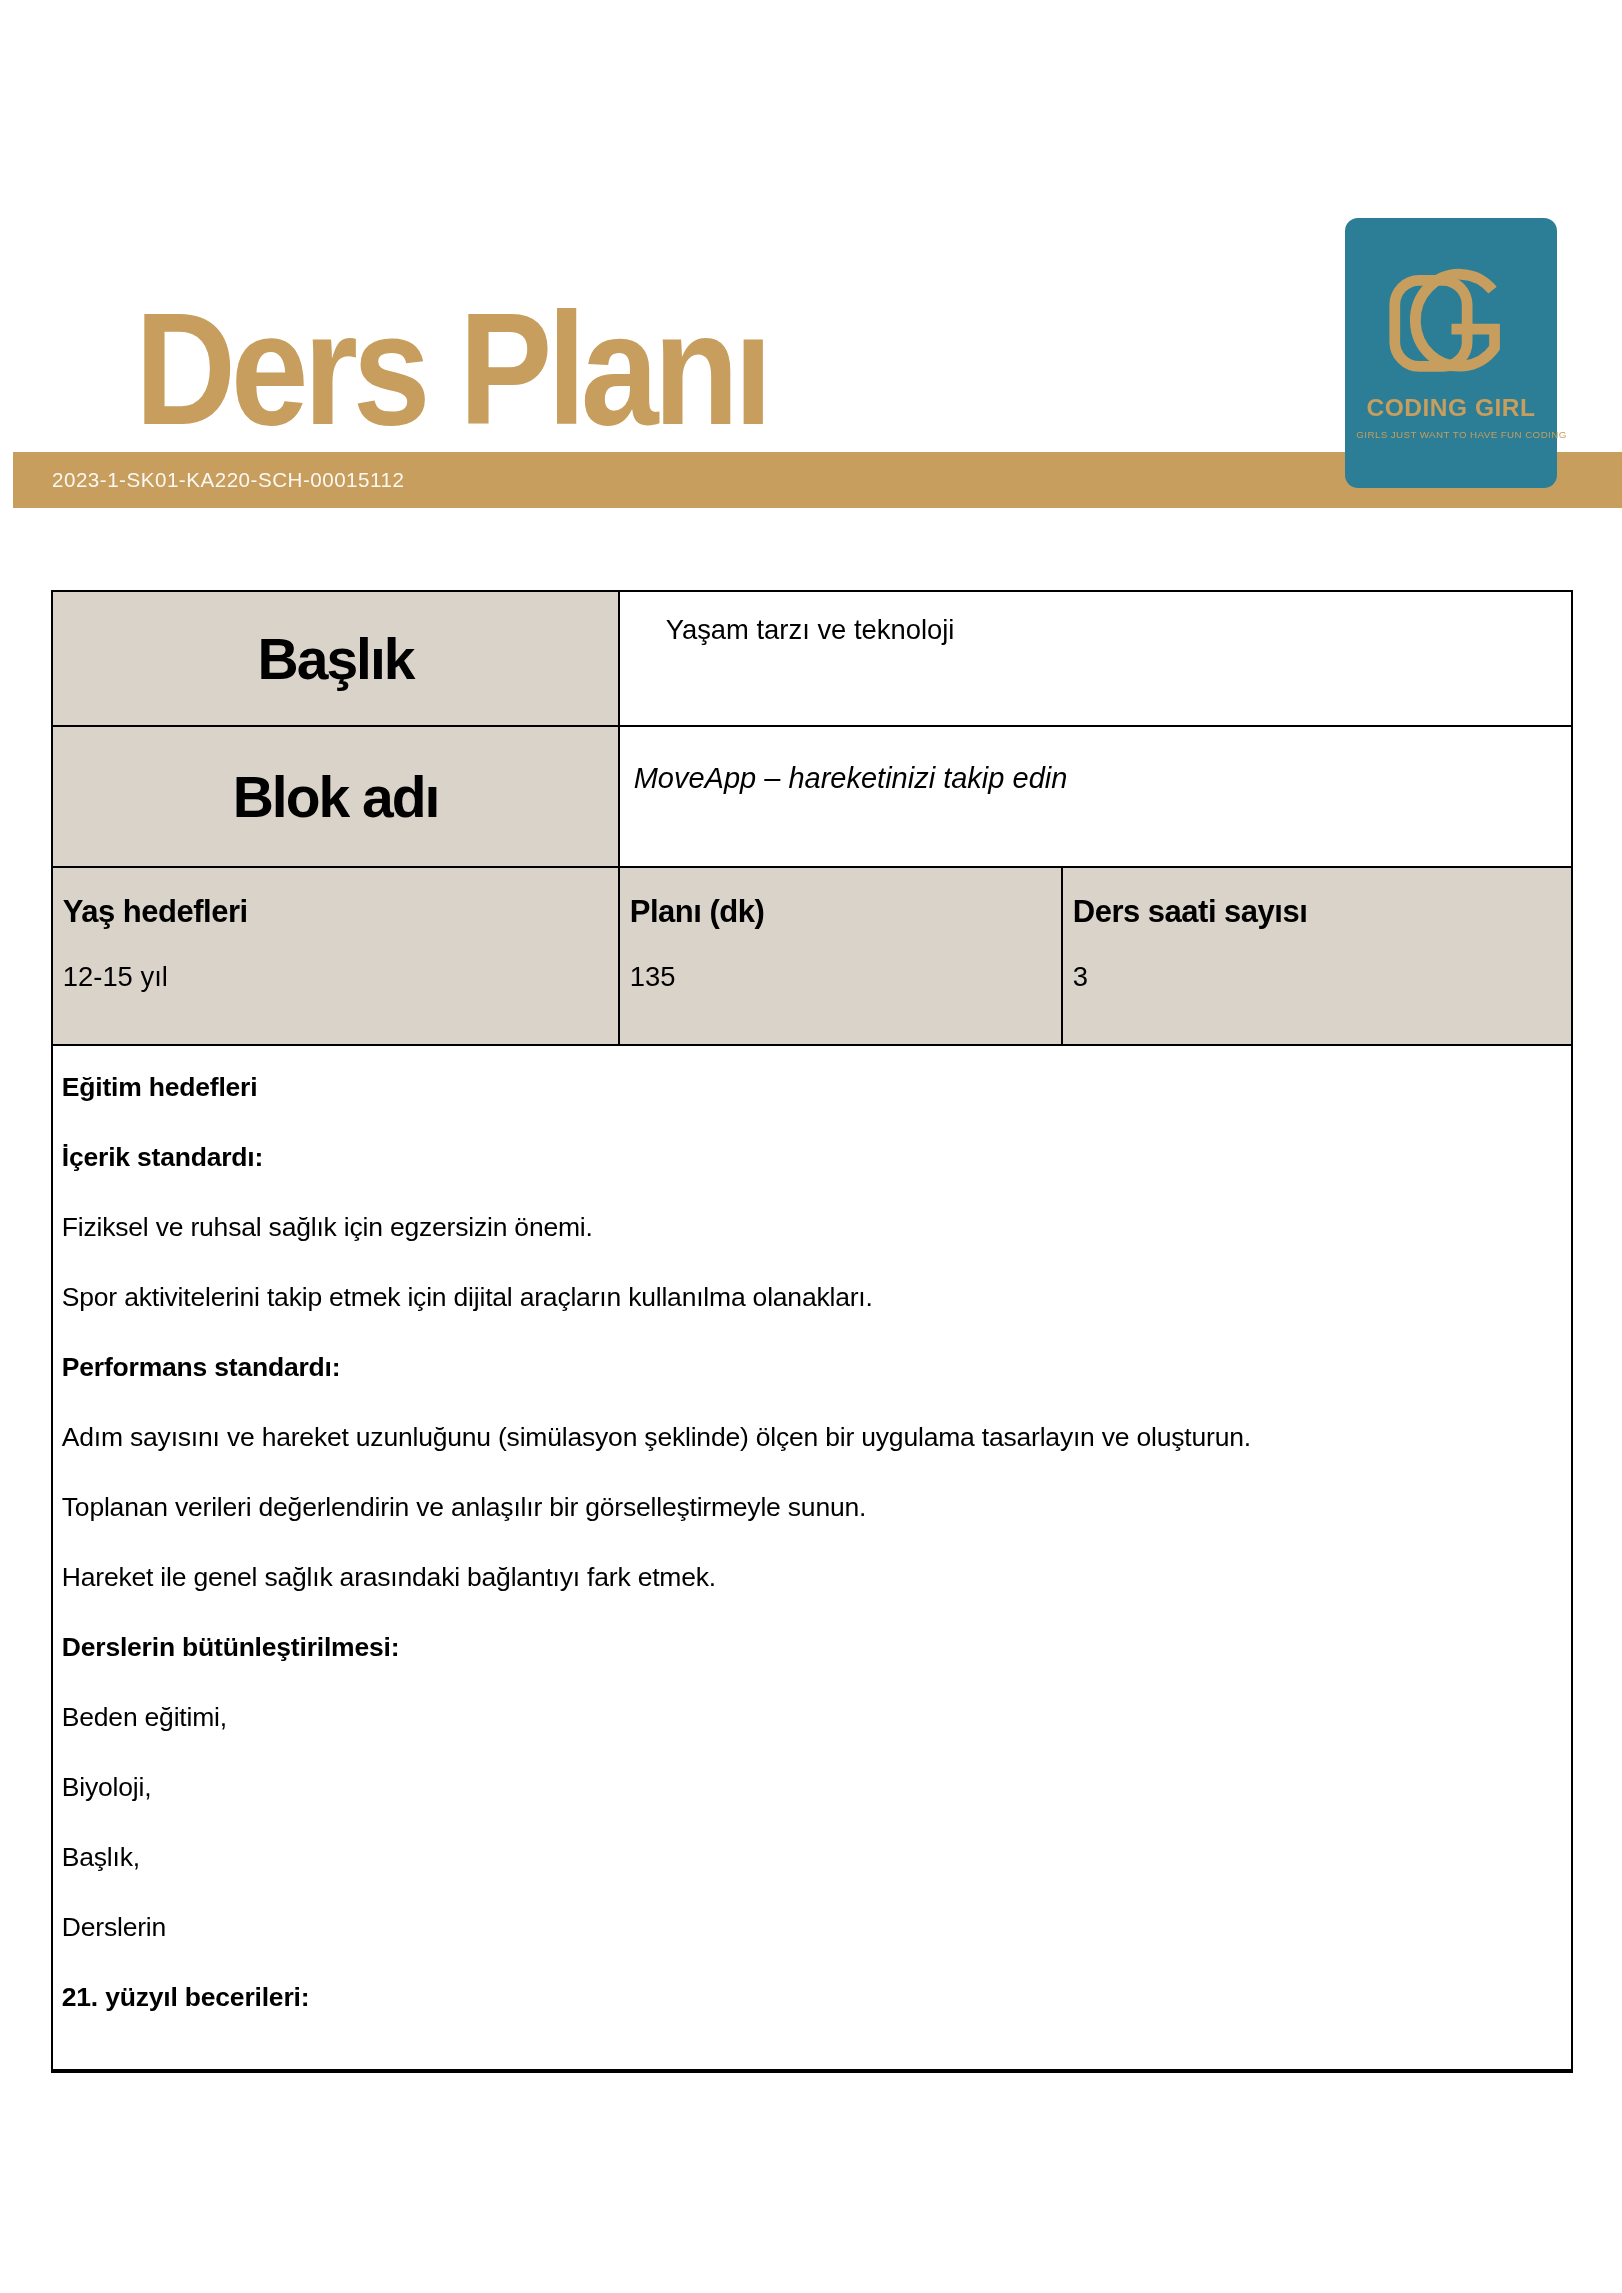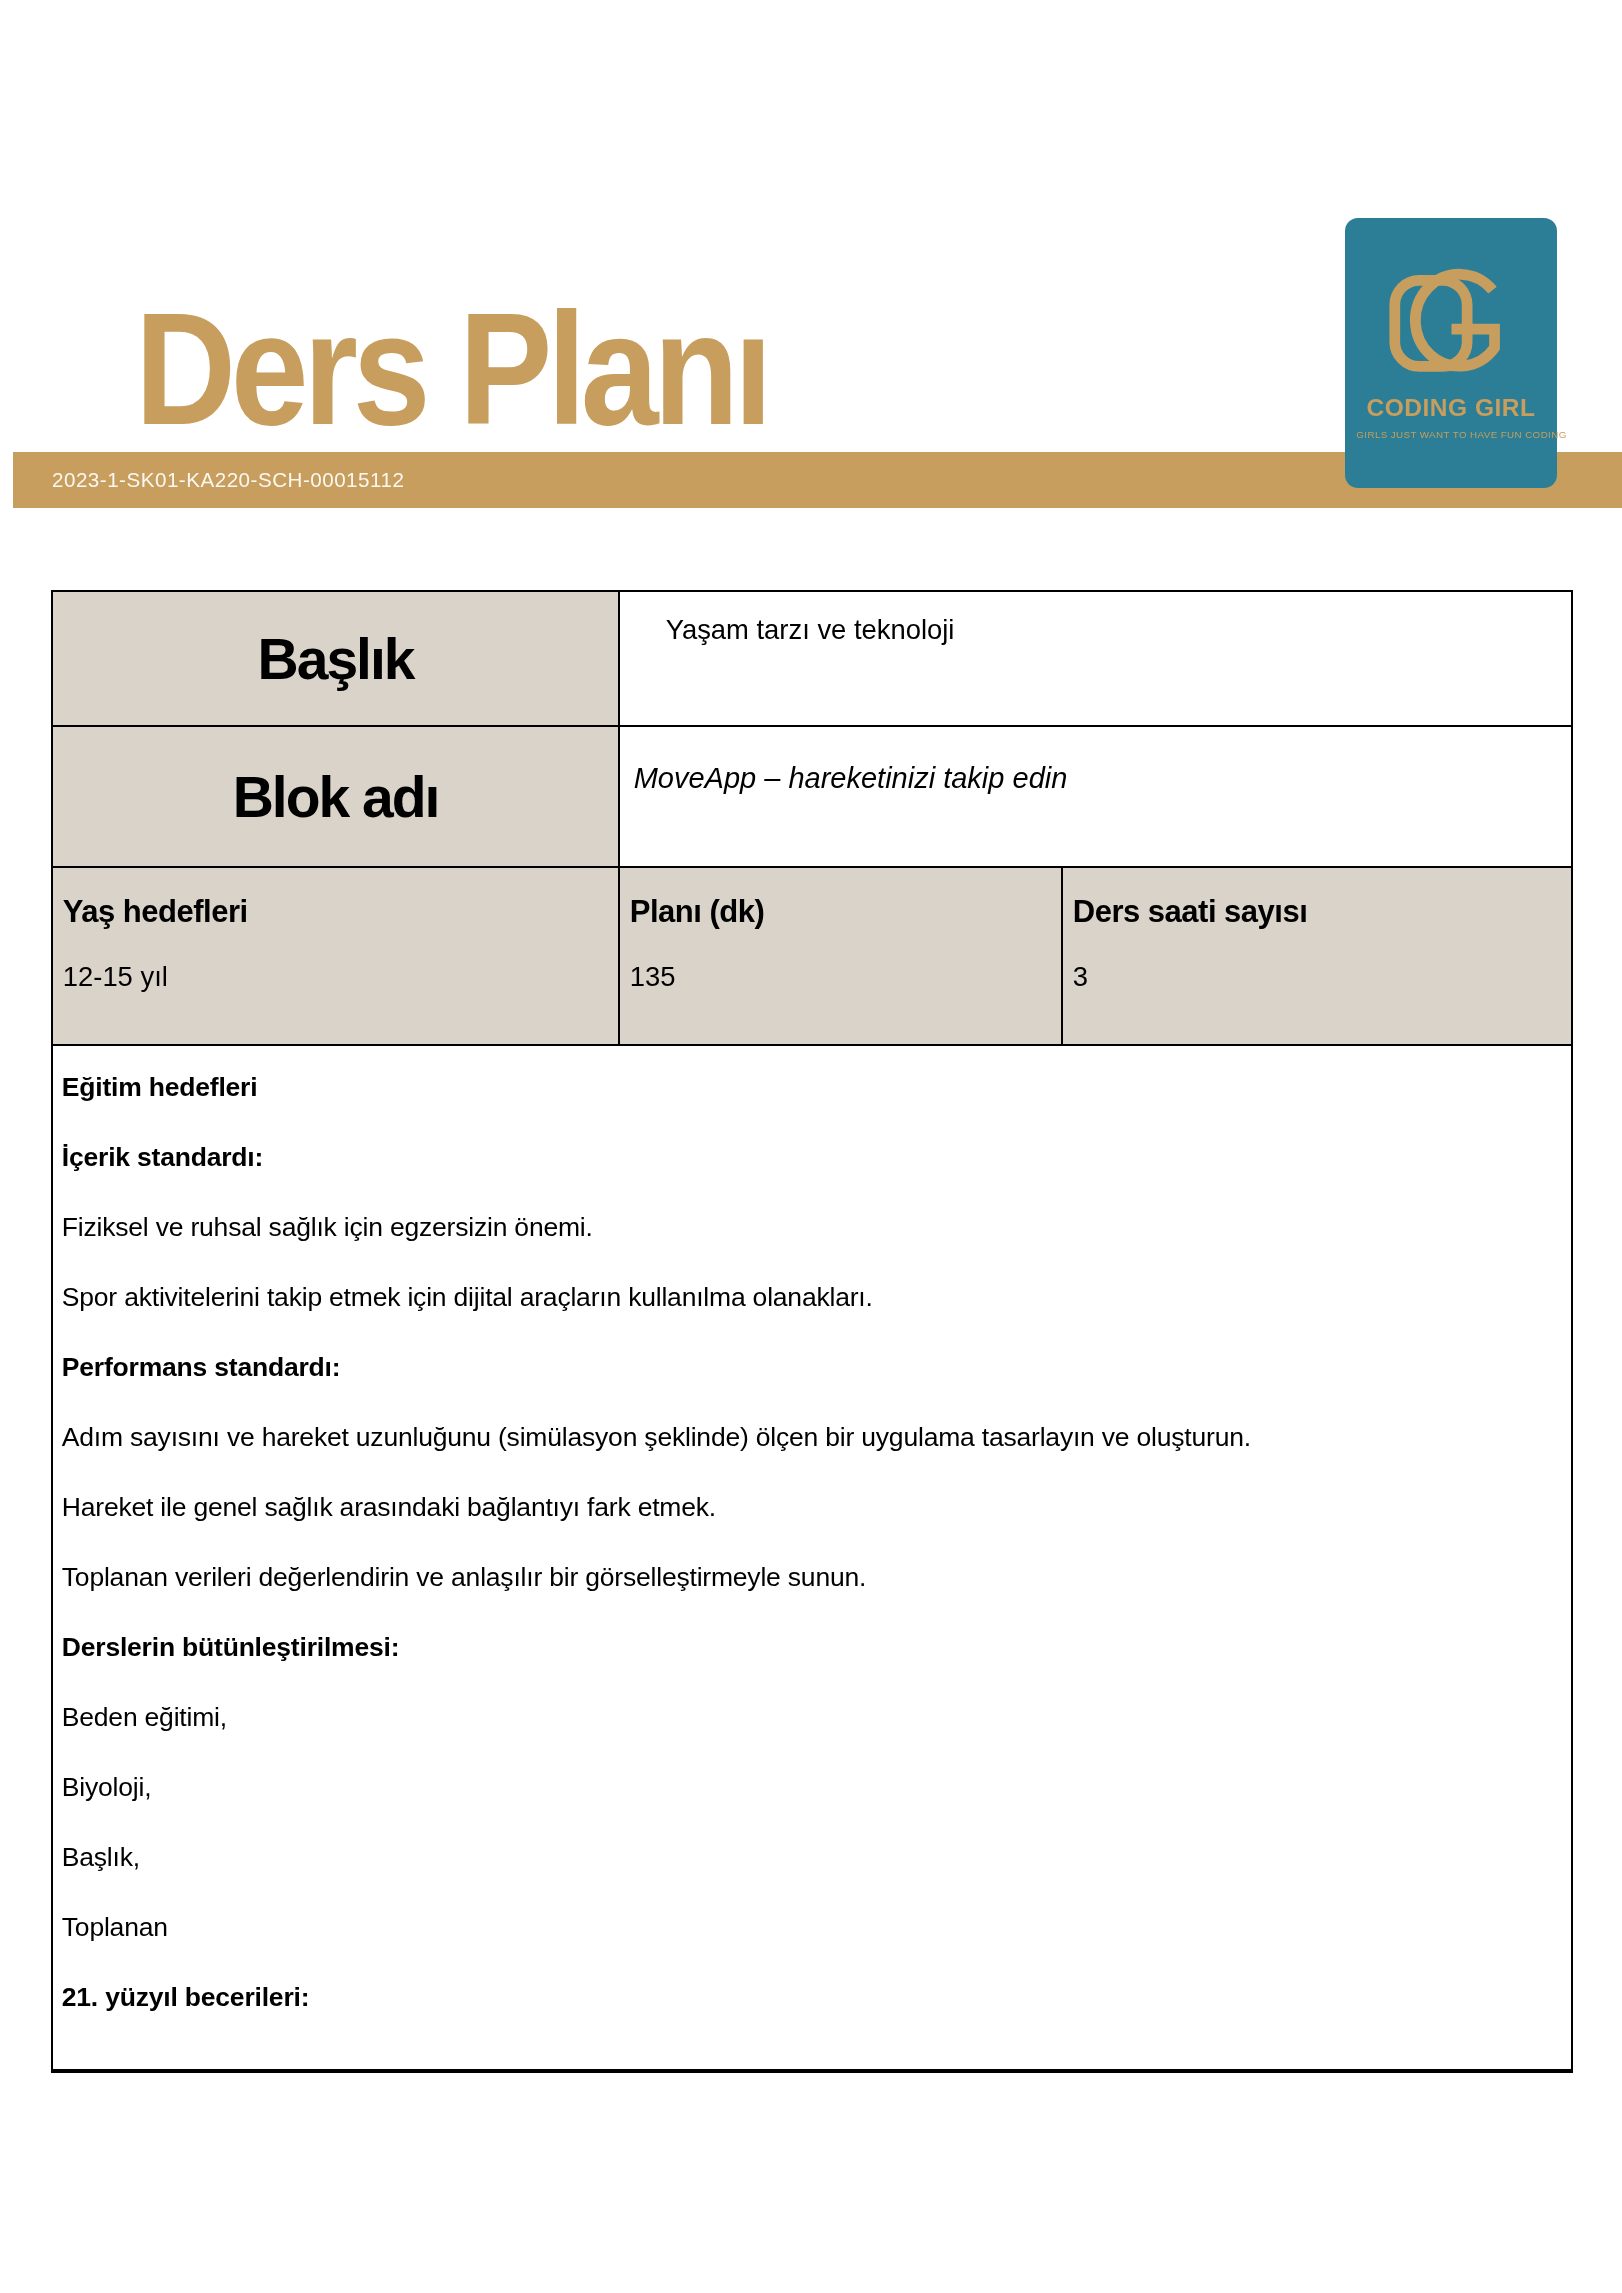--- a/index.html
+++ b/index.html
@@ -162,26 +162,26 @@
     </div>
 
     <div class="tr r4">
       <div class="td details-cell">
         <p class="b">Eğitim hedefleri</p>
         <p class="b">İçerik standardı:</p>
         <p>Fiziksel ve ruhsal sağlık için egzersizin önemi.</p>
         <p>Spor aktivitelerini takip etmek için dijital araçların kullanılma olanakları.</p>
         <p class="b">Performans standardı:</p>
         <p>Adım sayısını ve hareket uzunluğunu (simülasyon şeklinde) ölçen bir uygulama tasarlayın ve oluşturun.</p>
+        <p>Toplanan verileri değerlendirin ve anlaşılır bir görselleştirmeyle sunun.</p>
         <p>Hareket ile genel sağlık arasındaki bağlantıyı fark etmek.</p>
-        <p>Toplanan verileri değerlendirin ve anlaşılır bir görselleştirmeyle sunun.</p>
         <p class="b">Derslerin bütünleştirilmesi:</p>
         <p>Beden eğitimi,</p>
         <p>Biyoloji,</p>
         <p>Başlık,</p>
-        <p>Toplanan</p>
+        <p>Derslerin</p>
         <p class="b">21. yüzyıl becerileri:</p>
       </div>
     </div>
 
   </div>
 </div>
 
 
 </body></html>

